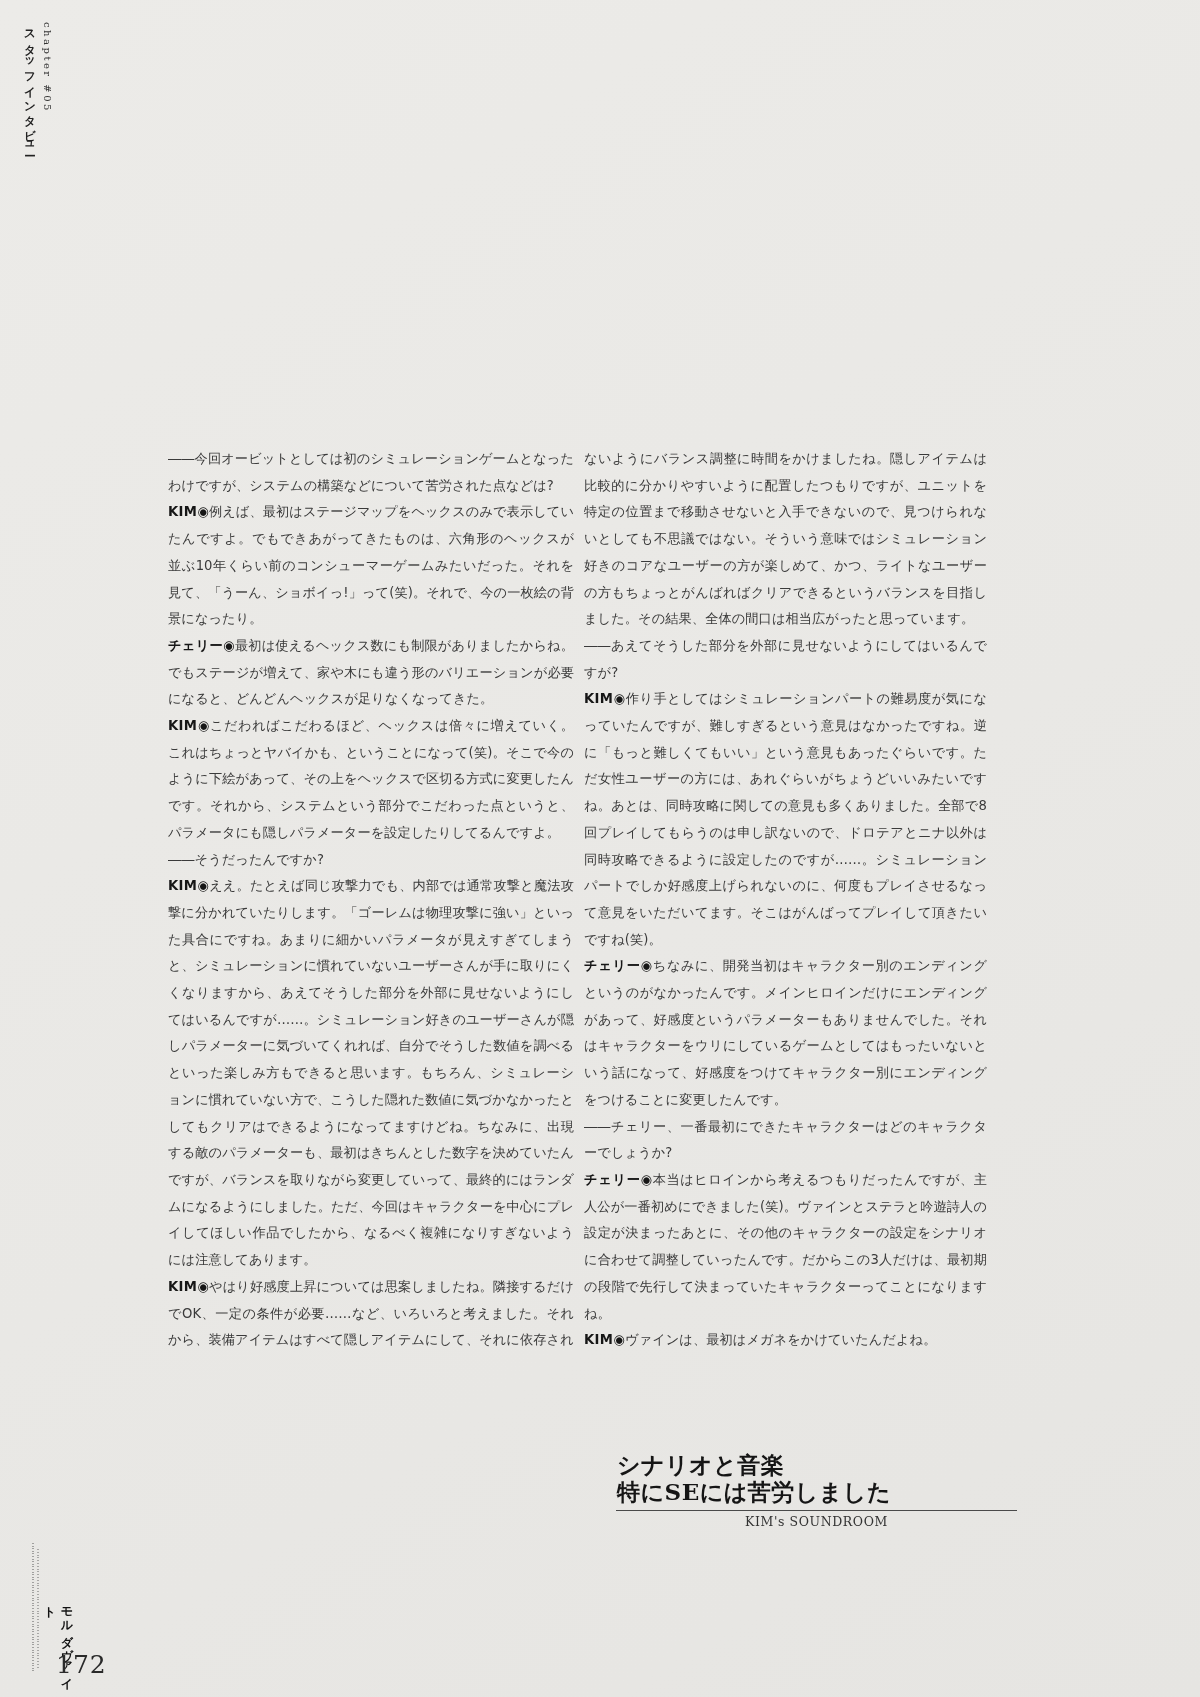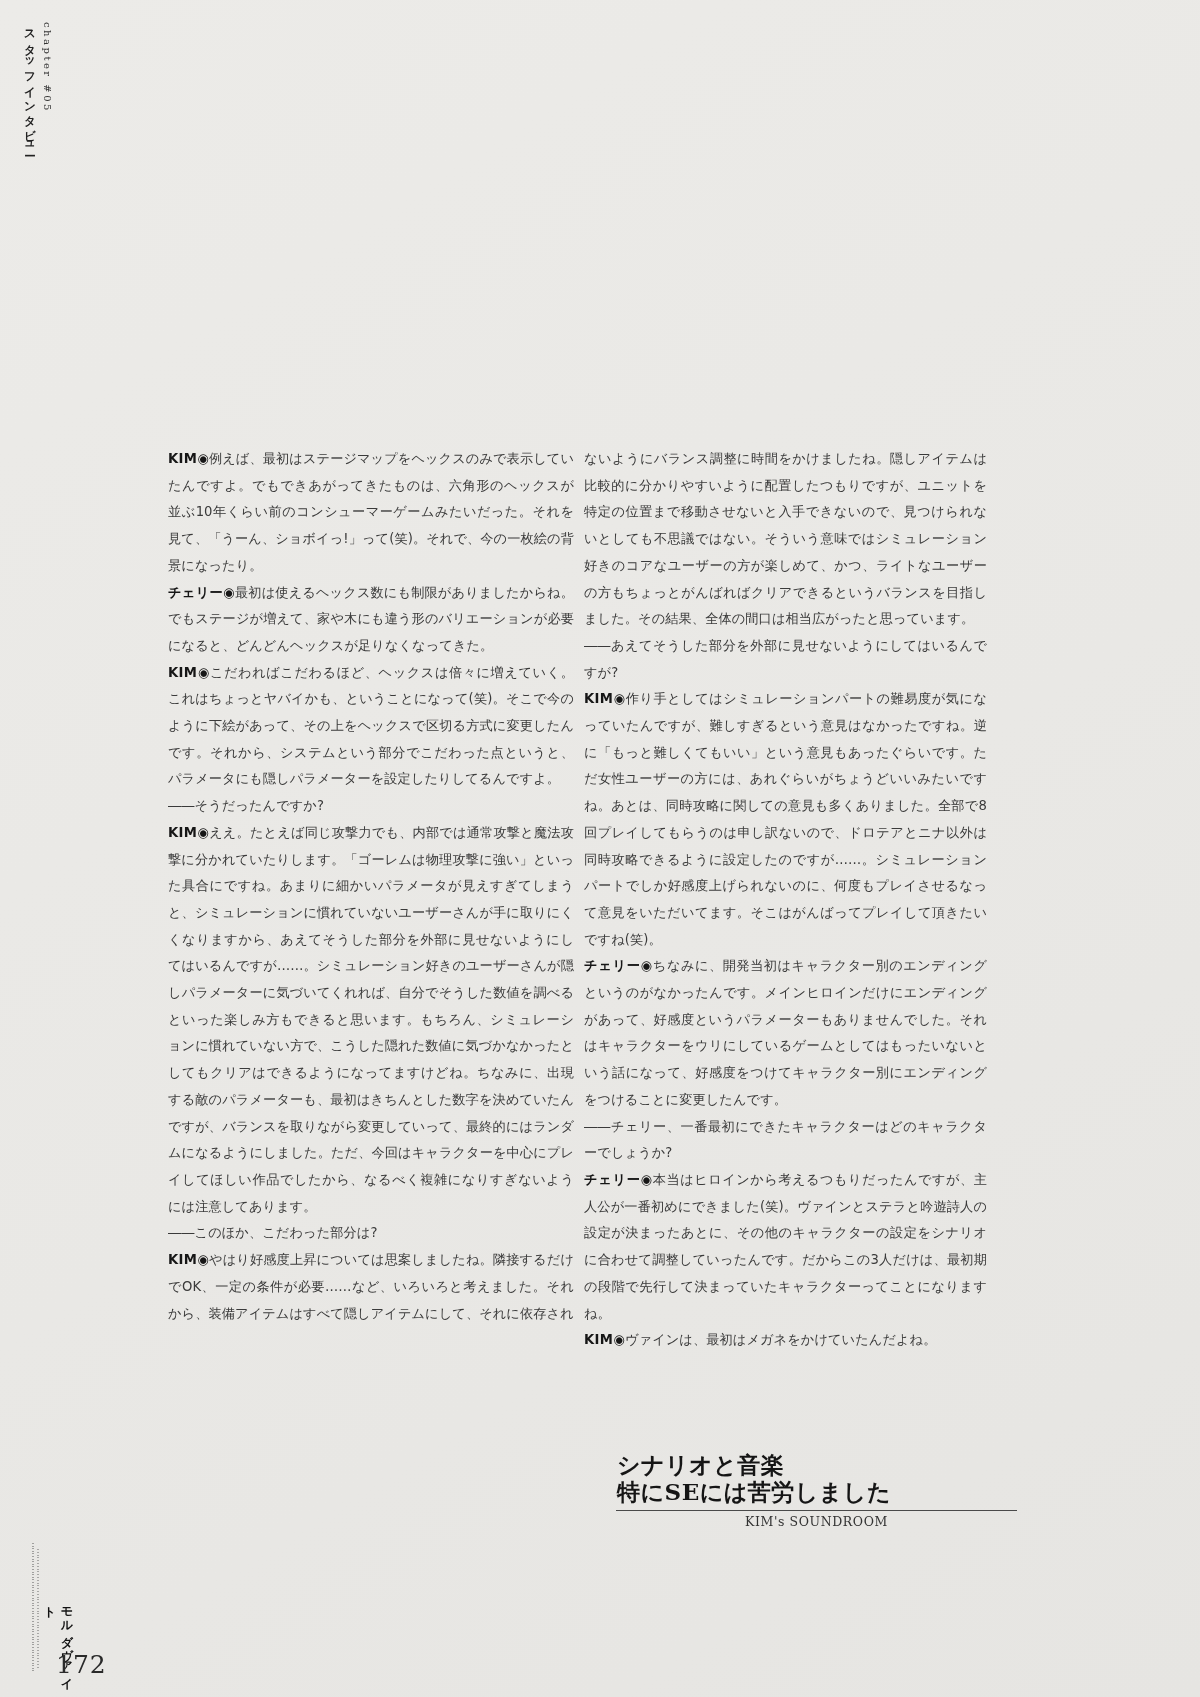--- a/index.html
+++ b/index.html
@@ -93,26 +93,26 @@
 <body>
 
 <div class="page">
 
   <div class="chapter-vert">
     <span class="chapter-jp">スタッフインタビュー</span>
     <span class="chapter-en">chapter #05</span>
   </div>
 
   <div class="col col-left" id="col-left">
+      <p>――今回オービットとしては初のシミュレーションゲームとなったわけですが、システムの構築などについて苦労された点などは?</p>
       <p><b>KIM◉</b>例えば、最初はステージマップをヘックスのみで表示していたんですよ。でもできあがってきたものは、六角形のヘックスが並ぶ10年くらい前のコンシューマーゲームみたいだった。それを見て、「うーん、ショボイっ!」って(笑)。それで、今の一枚絵の背景になったり。</p>
       <p><b>チェリー◉</b>最初は使えるヘックス数にも制限がありましたからね。でもステージが増えて、家や木にも違う形のバリエーションが必要になると、どんどんヘックスが足りなくなってきた。</p>
       <p><b>KIM◉</b>こだわればこだわるほど、ヘックスは倍々に増えていく。これはちょっとヤバイかも、ということになって(笑)。そこで今のように下絵があって、その上をヘックスで区切る方式に変更したんです。それから、システムという部分でこだわった点というと、パラメータにも隠しパラメーターを設定したりしてるんですよ。</p>
       <p>――そうだったんですか?</p>
       <p><b>KIM◉</b>ええ。たとえば同じ攻撃力でも、内部では通常攻撃と魔法攻撃に分かれていたりします。「ゴーレムは物理攻撃に強い」といった具合にですね。あまりに細かいパラメータが見えすぎてしまうと、シミュレーションに慣れていないユーザーさんが手に取りにくくなりますから、あえてそうした部分を外部に見せないようにしてはいるんですが……。シミュレーション好きのユーザーさんが隠しパラメーターに気づいてくれれば、自分でそうした数値を調べるといった楽しみ方もできると思います。もちろん、シミュレーションに慣れていない方で、こうした隠れた数値に気づかなかったとしてもクリアはできるようになってますけどね。ちなみに、出現する敵のパラメーターも、最初はきちんとした数字を決めていたんですが、バランスを取りながら変更していって、最終的にはランダムになるようにしました。ただ、今回はキャラクターを中心にプレイしてほしい作品でしたから、なるべく複雑になりすぎないようには注意してあります。</p>
-      <p>――このほか、こだわった部分は?</p>
       <p><b>KIM◉</b>やはり好感度上昇については思案しましたね。隣接するだけでOK、一定の条件が必要……など、いろいろと考えました。それから、装備アイテムはすべて隠しアイテムにして、それに依存され</p>
     </div>
 
   <div class="col col-right" id="col-right">
       <p>ないようにバランス調整に時間をかけましたね。隠しアイテムは比較的に分かりやすいように配置したつもりですが、ユニットを特定の位置まで移動させないと入手できないので、見つけられないとしても不思議ではない。そういう意味ではシミュレーション好きのコアなユーザーの方が楽しめて、かつ、ライトなユーザーの方もちょっとがんばればクリアできるというバランスを目指しました。その結果、全体の間口は相当広がったと思っています。</p>
       <p>――あえてそうした部分を外部に見せないようにしてはいるんですが?</p>
       <p><b>KIM◉</b>作り手としてはシミュレーションパートの難易度が気になっていたんですが、難しすぎるという意見はなかったですね。逆に「もっと難しくてもいい」という意見もあったぐらいです。ただ女性ユーザーの方には、あれぐらいがちょうどいいみたいですね。あとは、同時攻略に関しての意見も多くありました。全部で8回プレイしてもらうのは申し訳ないので、ドロテアとニナ以外は同時攻略できるように設定したのですが……。シミュレーションパートでしか好感度上げられないのに、何度もプレイさせるなって意見をいただいてます。そこはがんばってプレイして頂きたいですね(笑)。</p>
       <p><b>チェリー◉</b>ちなみに、開発当初はキャラクター別のエンディングというのがなかったんです。メインヒロインだけにエンディングがあって、好感度というパラメーターもありませんでした。それはキャラクターをウリにしているゲームとしてはもったいないという話になって、好感度をつけてキャラクター別にエンディングをつけることに変更したんです。</p>
       <p>――チェリー、一番最初にできたキャラクターはどのキャラクターでしょうか?</p>
       <p><b>チェリー◉</b>本当はヒロインから考えるつもりだったんですが、主人公が一番初めにできました(笑)。ヴァインとステラと吟遊詩人の設定が決まったあとに、その他のキャラクターの設定をシナリオに合わせて調整していったんです。だからこの3人だけは、最初期の段階で先行して決まっていたキャラクターってことになりますね。</p>

